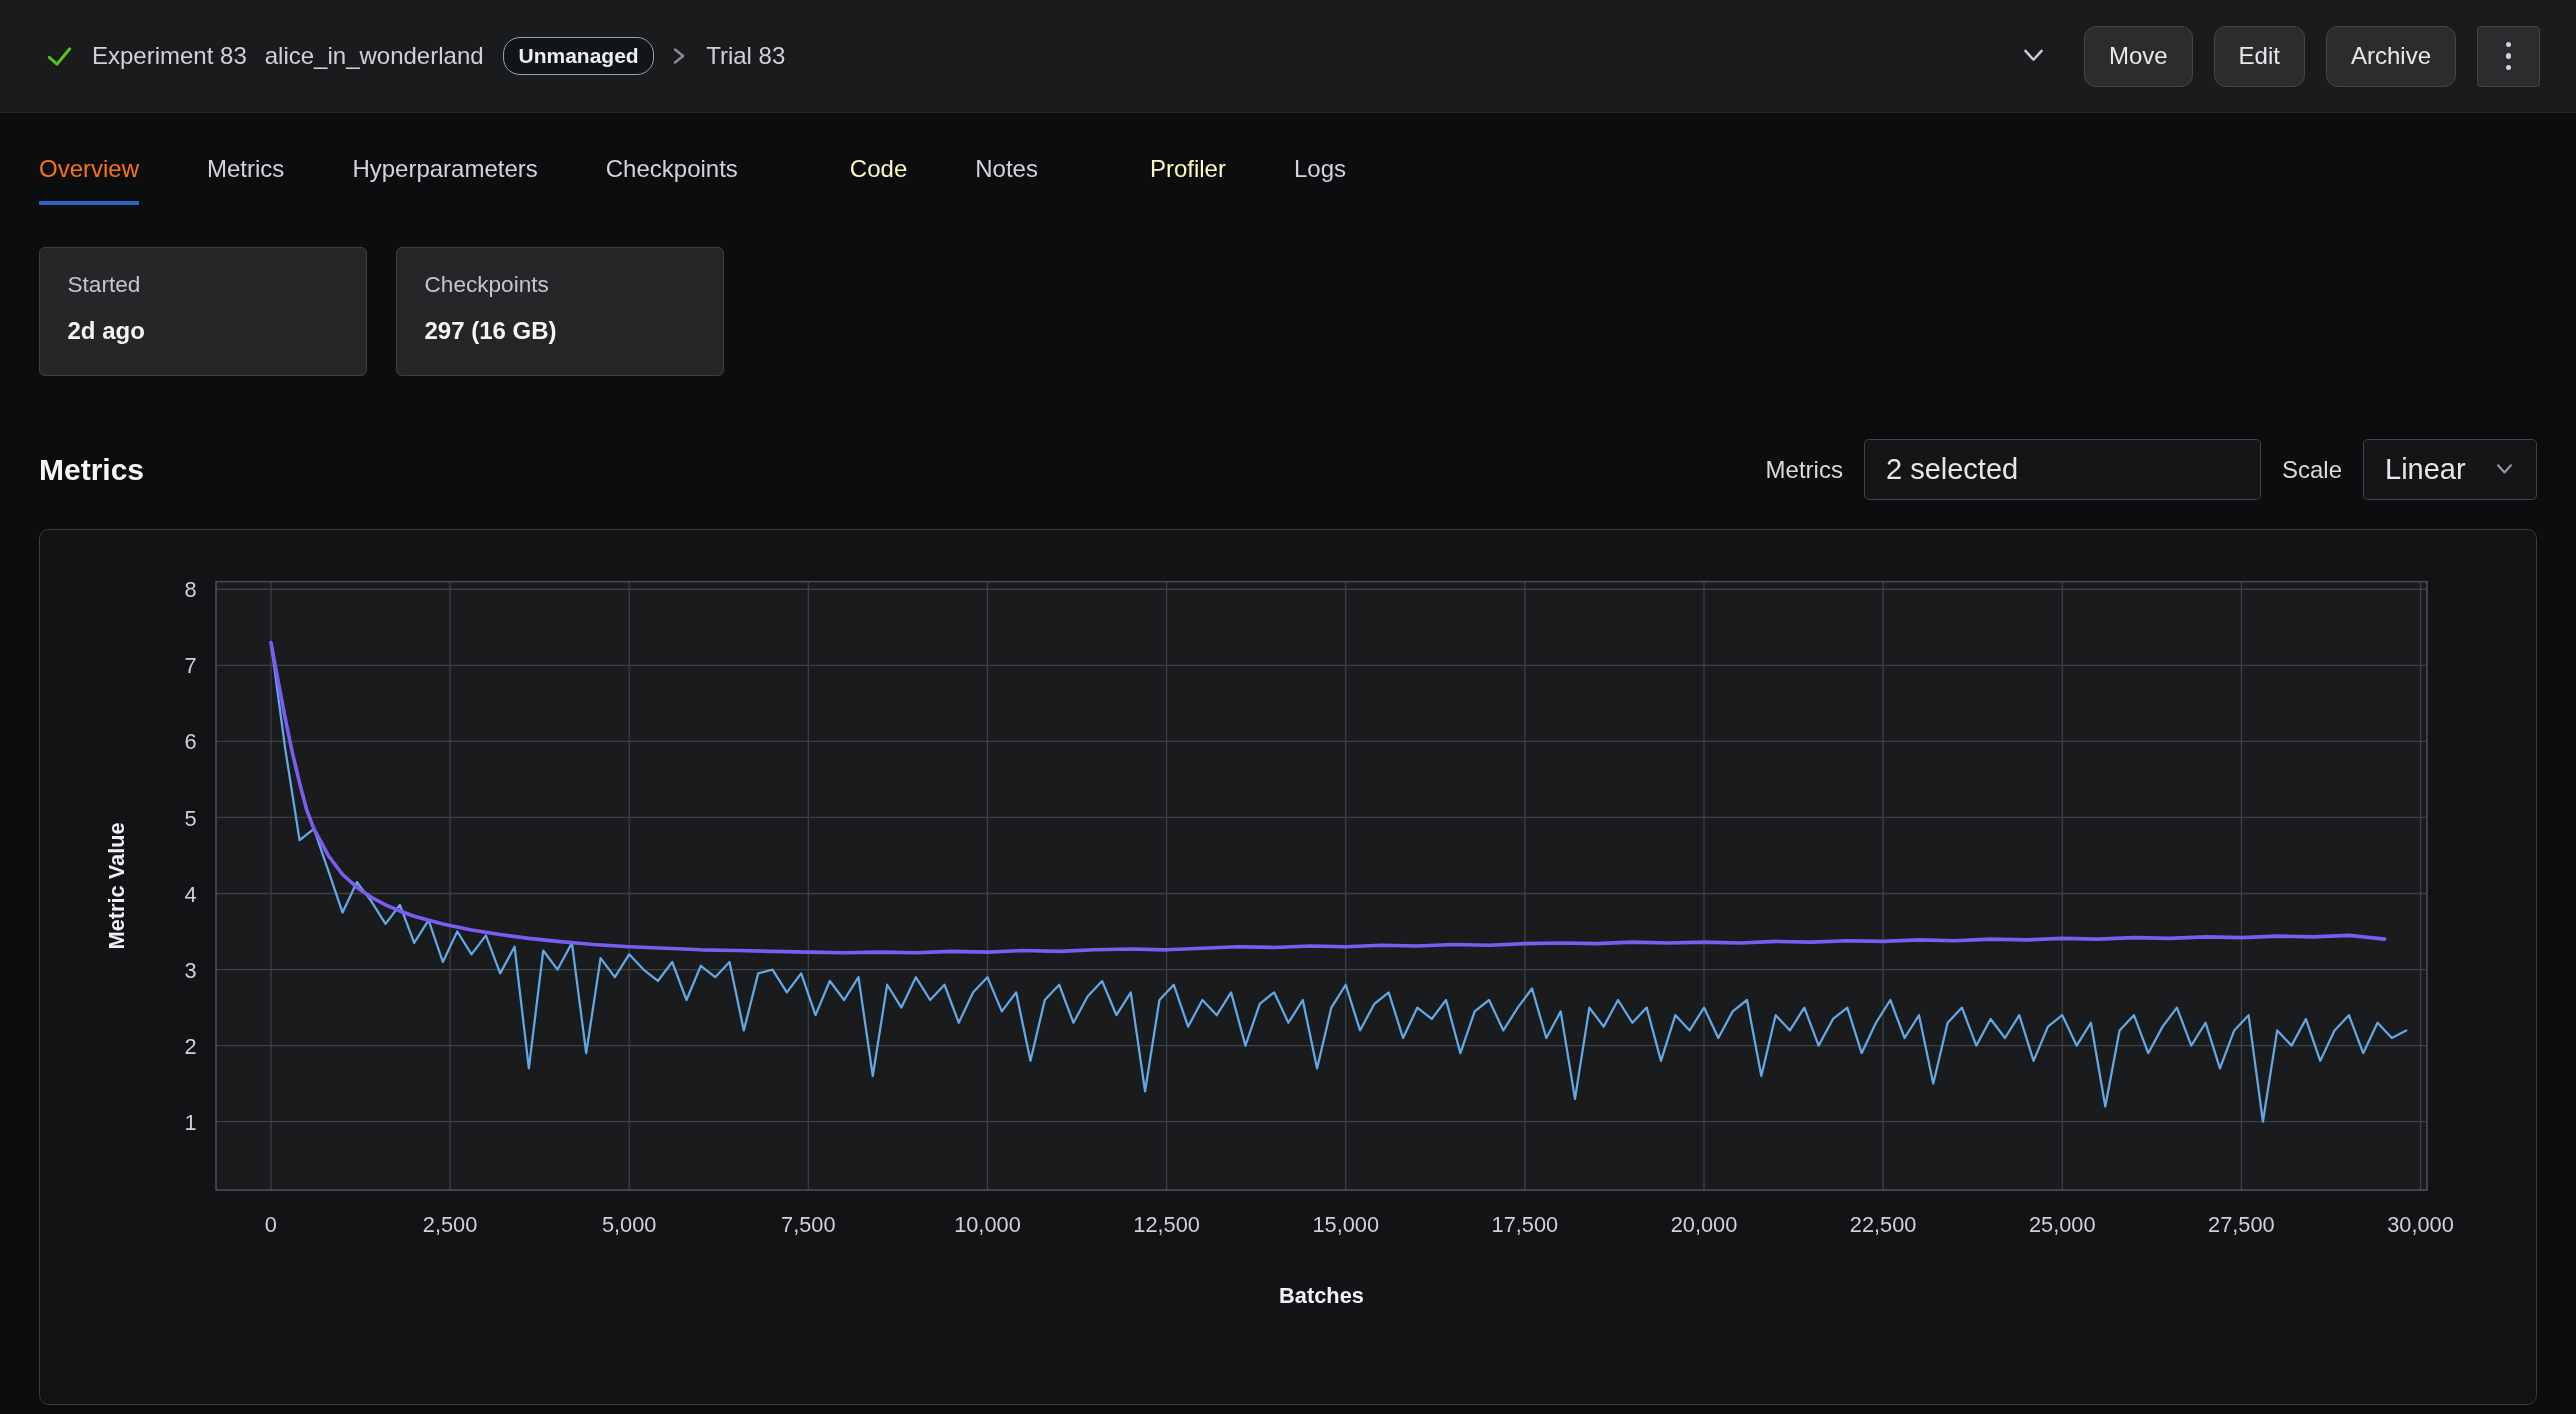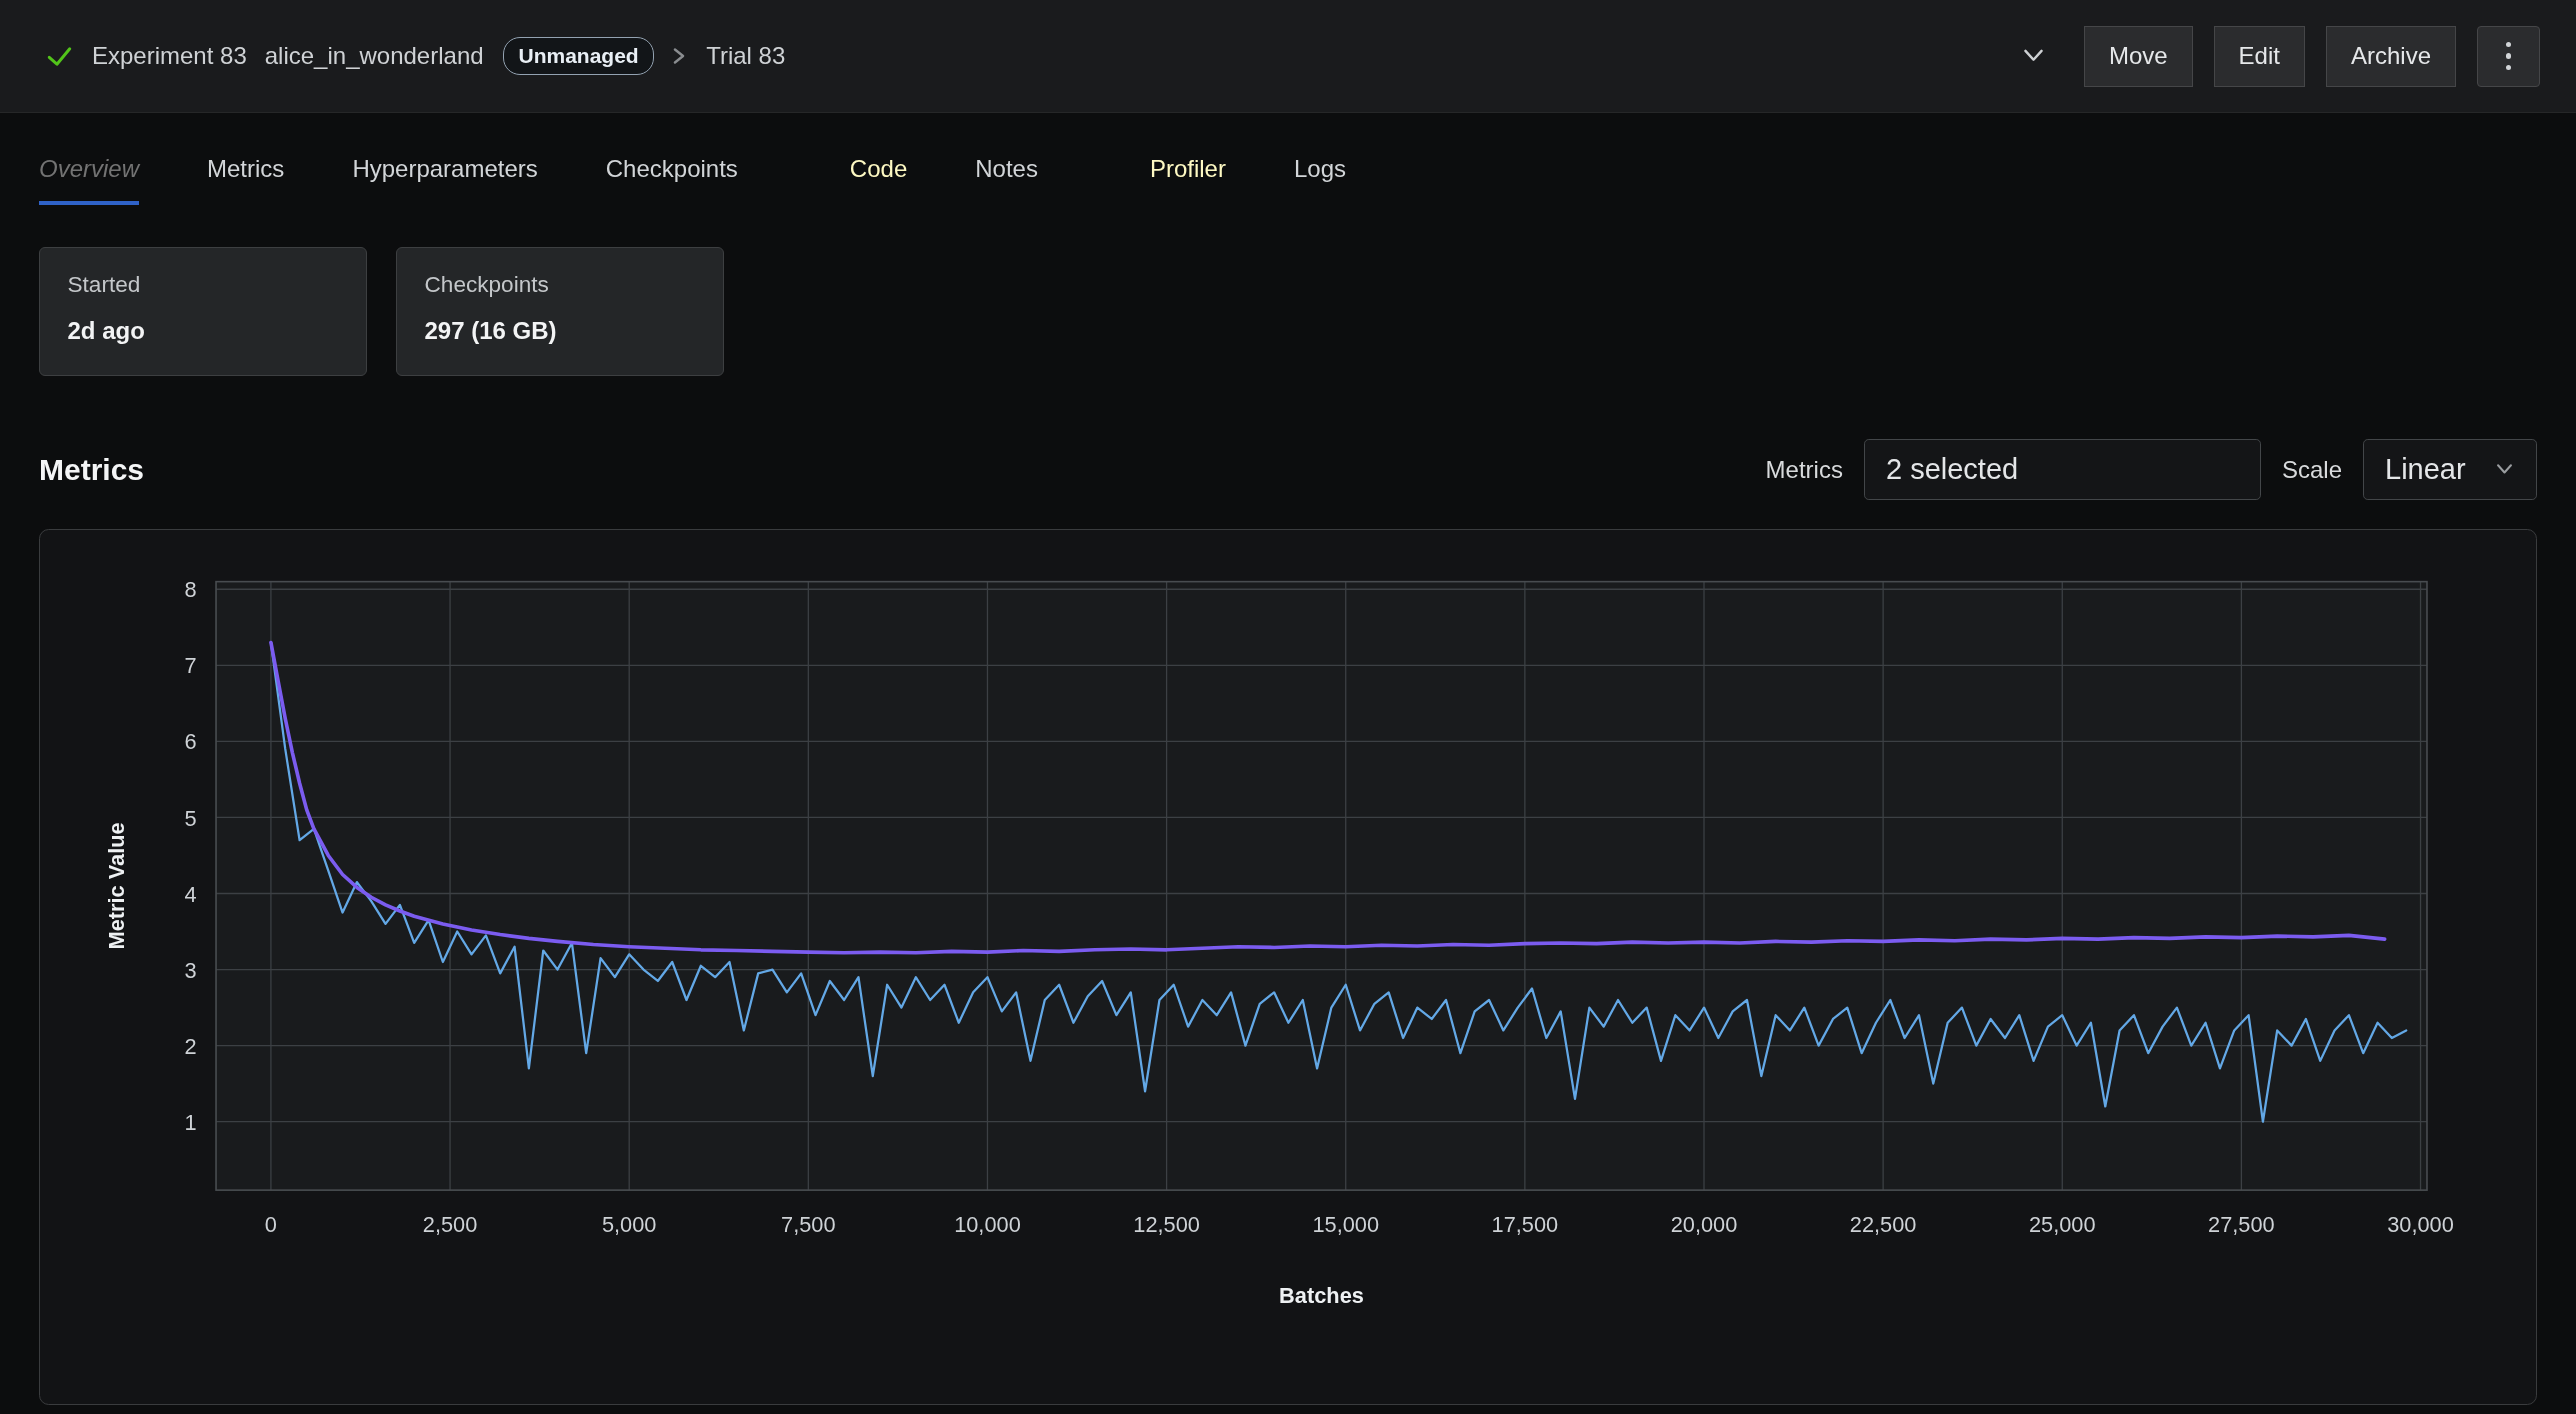--- a/index.html
+++ b/index.html
@@ -8,34 +8,34 @@
 
   
   .topbar { height:113px; background:#1a1b1d; display:flex; align-items:center;
             padding:0 36px 0 45px; border-bottom:0.8px solid #262728; }
   .topbar .crumb-text { font-size:24px; color:#cfd2d5; margin-left:18px; white-space:nowrap; }
   .badge { margin-left:19.4px; font-size:21px; font-weight:700; color:#e9eff5;
            border:1.6px solid #93a2b1; border-radius:17px; padding:5.7px 14.5px; background:#121518; }
   .crumb-sep { margin-left:16px; display:flex; align-items:center; }
   .topbar-right { margin-left:auto; display:flex; align-items:center; gap:21px; }
   .btn { height:61px; padding:0 24px; background:#2b2c2e; border:0.8px solid #454648;
-         border-radius:0; color:#e6e8ea; font-size:24px; display:flex; align-items:center;
+         border-radius:12px; color:#e6e8ea; font-size:24px; display:flex; align-items:center;
          cursor:pointer; }
   .kebab-btn { width:63px; justify-content:center; padding:0; display:flex; flex-direction:column;
                gap:5.7px; align-items:center; height:61px; background:#2b2c2e;
                border:0.8px solid #454648; border-radius:4px; cursor:pointer; }
   .kebab-btn span { width:5.7px; height:5.7px; border-radius:50%; background:#d2d5d8; }
   .chev-btn { margin-right:14.5px; cursor:pointer; display:flex; align-items:center; }
 
   
   .content { padding:0 39px; }
   .tabs { display:flex; gap:68px; padding-top:42px; }
   .tab { font-size:24px; color:#d2d5d8; padding-bottom:18px; border-bottom:4px solid transparent;
          cursor:pointer; white-space:nowrap; }
-  .tab.active { color:#737373; border-bottom-color:#2f62c8;font-style:italic; }
+  .tab.active { color:#f97316; border-bottom-color:#2f62c8; }
   .tab.disabled { color:#fef9c3; cursor:default;margin-left:44px; }
 
   .cards { display:flex; gap:29px; margin-top:42px; }
   .card { width:328px; height:129px; background:#242628; border:0.8px solid #3d3f41;
           border-radius:6px; padding:24px 27.5px; display:flex; flex-direction:column; gap:19.4px; }
   .card-label { font-size:22.6px; color:#c4c7ca; }
   .card-value { font-size:24px; font-weight:700; color:#f3f4f5; }
 
   .metrics-row { margin-top:63px; display:flex; align-items:center; }
   .metrics-title { font-size:30px; font-weight:700; color:#f4f5f6; }

